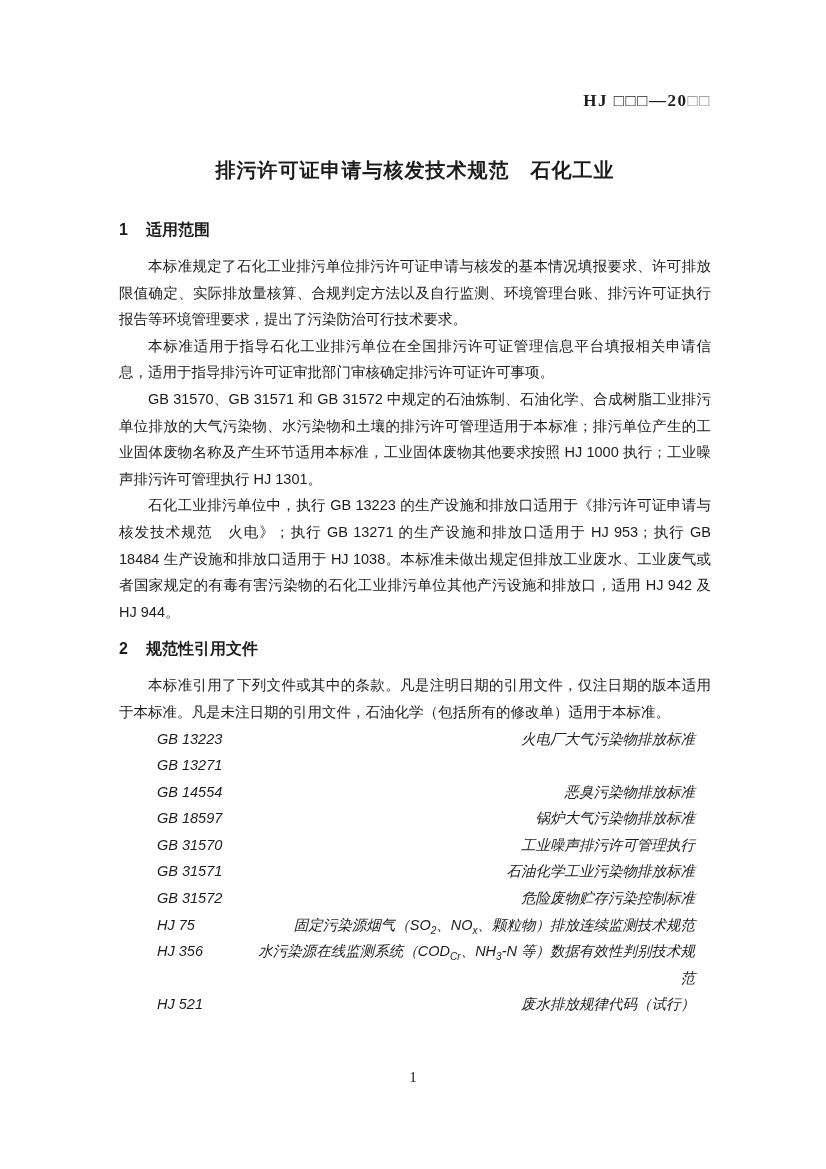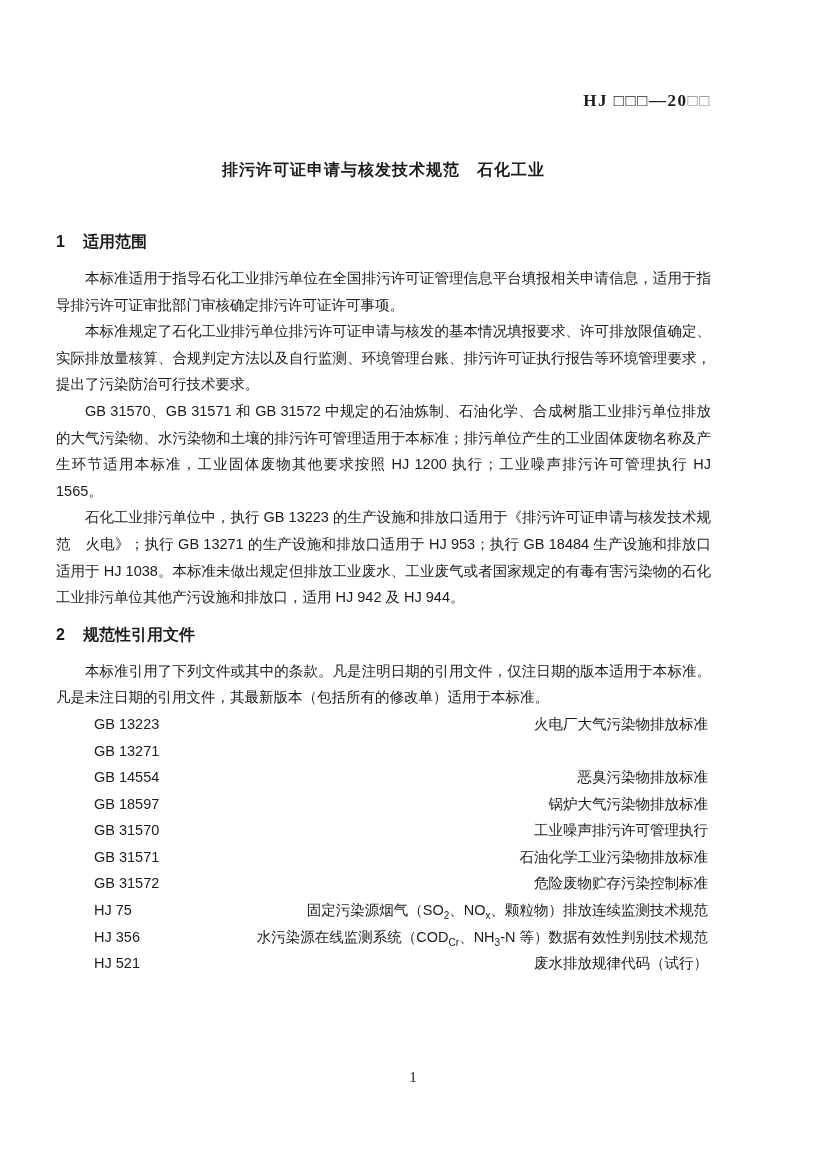--- a/index.html
+++ b/index.html
@@ -11,48 +11,48 @@
     position: relative;
     width: 826px;
     height: 1169px;
     margin: 0 auto;
     background: #ffffff;
     color: #1c1c1c;
     font-family: "Liberation Sans", sans-serif;
     overflow: hidden;
   }
   .content {
-    padding: 0 115px 0 56px; 
+    padding: 0 115px 0 119px; 
   }
   
   .doc-code {
     padding-top: 90px;
     text-align: right;
     font-family: "Liberation Serif", serif;
     font-weight: bold;
     font-size: 17px;
     letter-spacing: 1.5px;
     line-height: 22px;
     white-space: nowrap;
   }
   .doc-code .light {
     color: #8a8a8a;
   }
   
   .doc-title {
     margin: 42px 0 0 0;
     text-align: center;
-    font-size: 16px;
+    font-size: 20px;
     font-weight: bold;
     letter-spacing: 1px;
     line-height: 32px;
   }
   
   .sec-heading {
-    margin: 46px 0 13px 0;
+    margin: 34px 0 13px 0;
     font-size: 16px;
     font-weight: bold;
     line-height: 20px;
   }
   .sec-heading.second {
     margin-top: 14px;
   }
   .sec-num {
     display: inline-block;
     margin-right: 18px;
@@ -60,23 +60,24 @@
   
   .body-para {
     margin: 0;
     font-size: 14.5px;
     line-height: 26.6px;
     text-align: justify;
     text-indent: 2em;
   }
   
   .ref-list {
-    margin: 0 3px 0 38px;
+    margin: 0 16px 0 38px;
     font-size: 14.5px;
     line-height: 26.6px;
+    font-style: italic;
   }
   .ref-row {
     display: flex;
     align-items: flex-start;
   }
   .ref-code {
     width: 95px;
     flex: 0 0 95px;
   }
   .ref-title {
@@ -104,29 +105,29 @@
 
 <div class="page">
   <div class="content">
 
     <div class="doc-code"><span>HJ □□□—20</span><span class="light">□□</span></div>
 
     <h1 class="doc-title">排污许可证申请与核发技术规范　石化工业</h1>
 
     <section>
       <h2 class="sec-heading"><span class="sec-num">1</span><span>适用范围</span></h2>
+      <p class="body-para">本标准规定了石化工业排污单位排污许可证申请与核发的基本情况填报要求、许可排放限值确定、实际排放量核算、合规判定方法以及自行监测、环境管理台账、排污许可证执行报告等环境管理要求，提出了污染防治可行技术要求。</p>
       <p class="body-para">本标准适用于指导石化工业排污单位在全国排污许可证管理信息平台填报相关申请信息，适用于指导排污许可证审批部门审核确定排污许可证许可事项。</p>
-      <p class="body-para">本标准规定了石化工业排污单位排污许可证申请与核发的基本情况填报要求、许可排放限值确定、实际排放量核算、合规判定方法以及自行监测、环境管理台账、排污许可证执行报告等环境管理要求，提出了污染防治可行技术要求。</p>
-      <p class="body-para">GB 31570、GB 31571 和 GB 31572 中规定的石油炼制、石油化学、合成树脂工业排污单位排放的大气污染物、水污染物和土壤的排污许可管理适用于本标准；排污单位产生的工业固体废物名称及产生环节适用本标准，工业固体废物其他要求按照 HJ 1200 执行；工业噪声排污许可管理执行 HJ 1565。</p>
+      <p class="body-para">GB 31570、GB 31571 和 GB 31572 中规定的石油炼制、石油化学、合成树脂工业排污单位排放的大气污染物、水污染物和土壤的排污许可管理适用于本标准；排污单位产生的工业固体废物名称及产生环节适用本标准，工业固体废物其他要求按照 HJ 1000 执行；工业噪声排污许可管理执行 HJ 1301。</p>
       <p class="body-para">石化工业排污单位中，执行 GB 13223 的生产设施和排放口适用于《排污许可证申请与核发技术规范　火电》；执行 GB 13271 的生产设施和排放口适用于 HJ 953；执行 GB 18484 生产设施和排放口适用于 HJ 1038。本标准未做出规定但排放工业废水、工业废气或者国家规定的有毒有害污染物的石化工业排污单位其他产污设施和排放口，适用 HJ 942 及 HJ 944。</p>
     </section>
 
     <section>
       <h2 class="sec-heading second"><span class="sec-num">2</span><span>规范性引用文件</span></h2>
-      <p class="body-para">本标准引用了下列文件或其中的条款。凡是注明日期的引用文件，仅注日期的版本适用于本标准。凡是未注日期的引用文件，其最新版本（包括所有的修改单）适用于本标准。</p>
+      <p class="body-para">本标准引用了下列文件或其中的条款。凡是注明日期的引用文件，仅注日期的版本适用于本标准。凡是未注日期的引用文件，石油化学（包括所有的修改单）适用于本标准。</p>
 
       <div class="ref-list">
         <div class="ref-row">
           <span class="ref-code">GB 13223</span>
           <span class="ref-title">火电厂大气污染物排放标准</span>
         </div>
         <div class="ref-row">
           <span class="ref-code">GB 13271</span>
         </div>
         <div class="ref-row">

